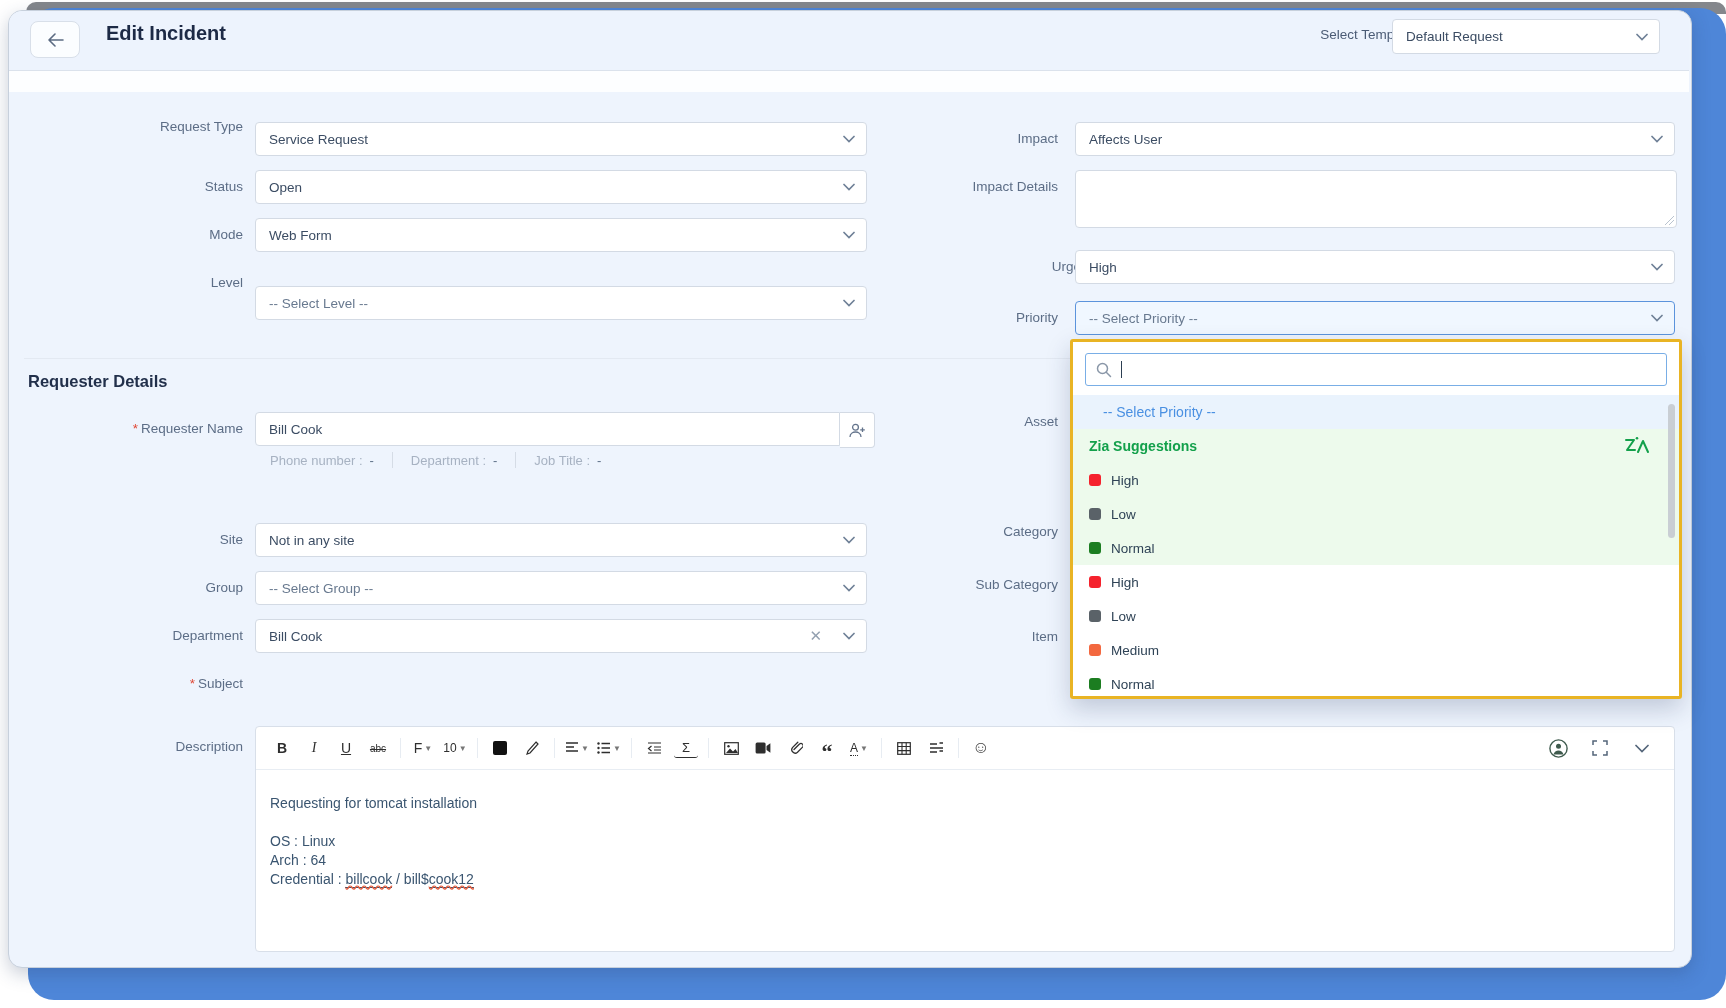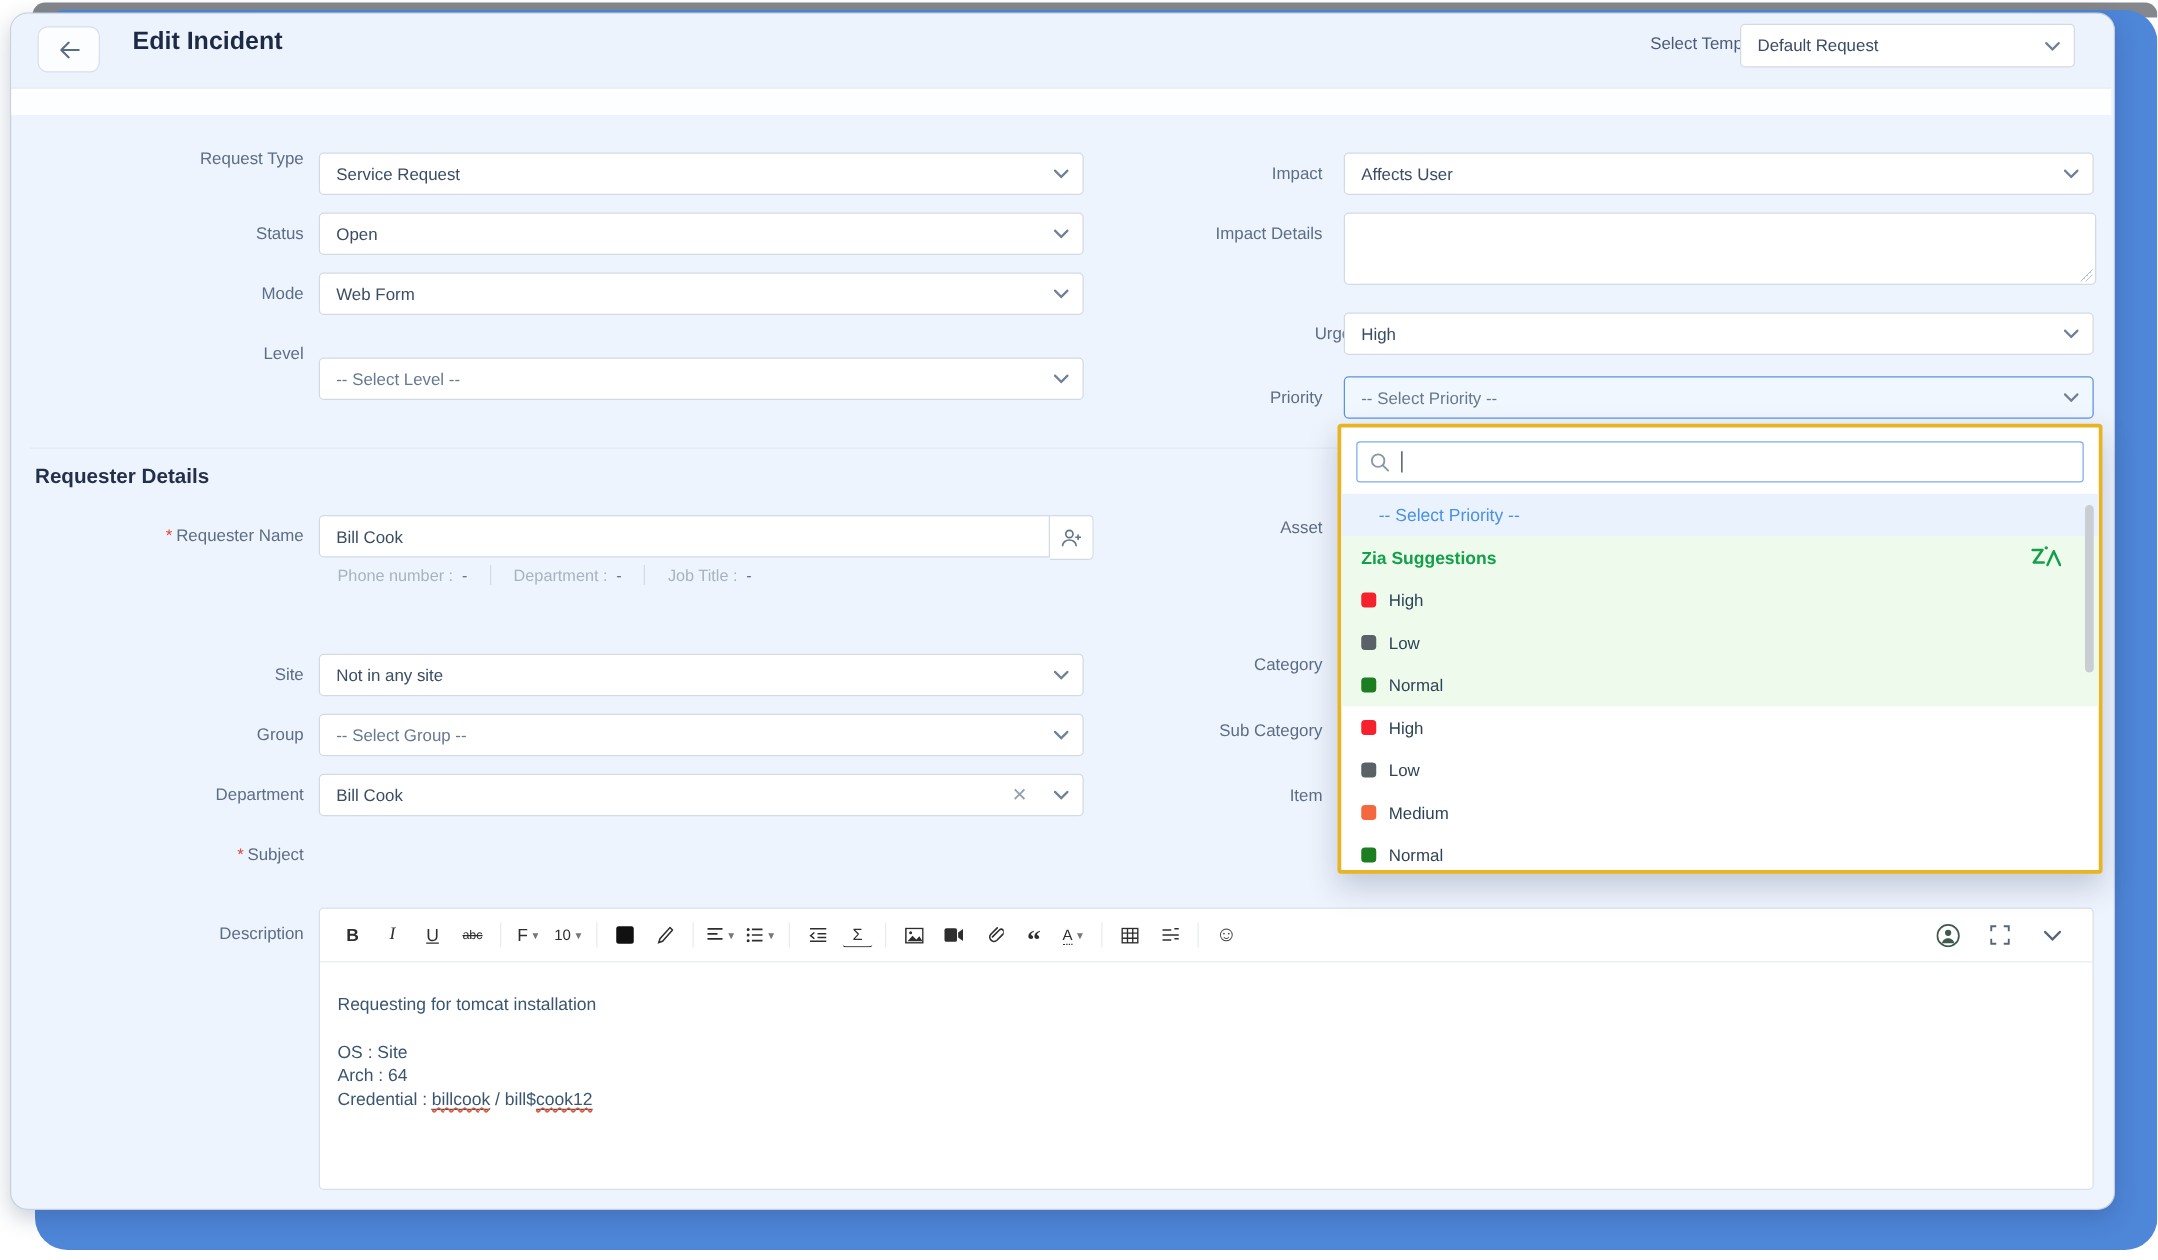--- a/index.html
+++ b/index.html
@@ -325,21 +325,21 @@
         <span class="tb">
           <svg width="14" height="9" viewBox="0 0 14 9">
               <path d="M1 1.5 L7 7.5 L13 1.5" fill="none" stroke="#54657a" stroke-width="1.7" stroke-linecap="round"></path>
             </svg>
         </span>
       </span>
     </div>
     <div class="ed-body">
       <div>Requesting for tomcat installation</div>
       <div>&nbsp;</div>
-      <div>OS : Site</div>
+      <div>OS : Linux</div>
       <div>Arch : 64</div>
       <div>
         <span>Credential : </span><span class="misspell">billcook</span><span> / bill$</span><span class="misspell">cook12</span>
       </div>
     </div>
   </div>
 
   <div class="dropdown-panel">
     <div class="dd-search">
       <svg width="16" height="16" viewBox="0 0 16 16">

